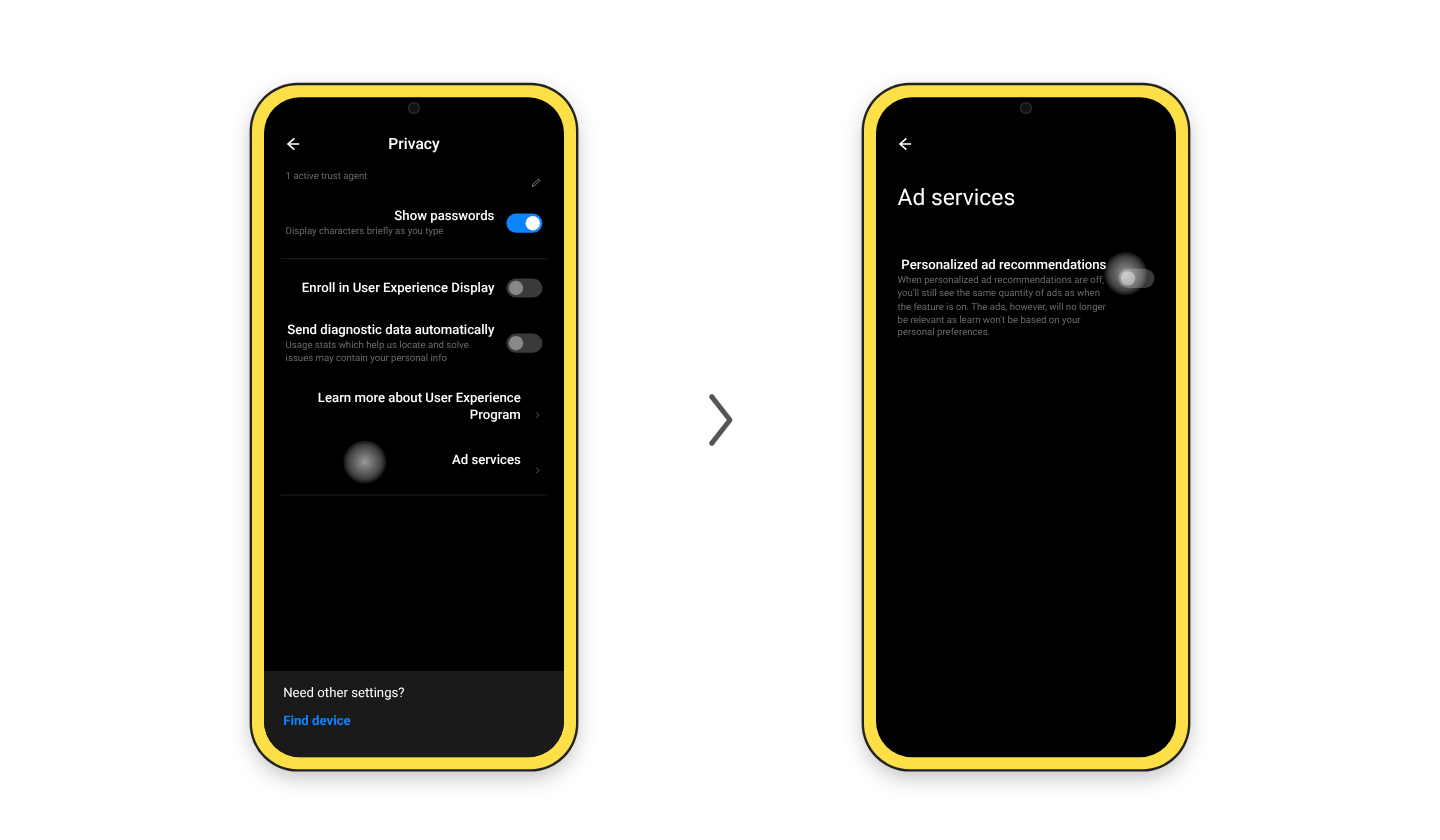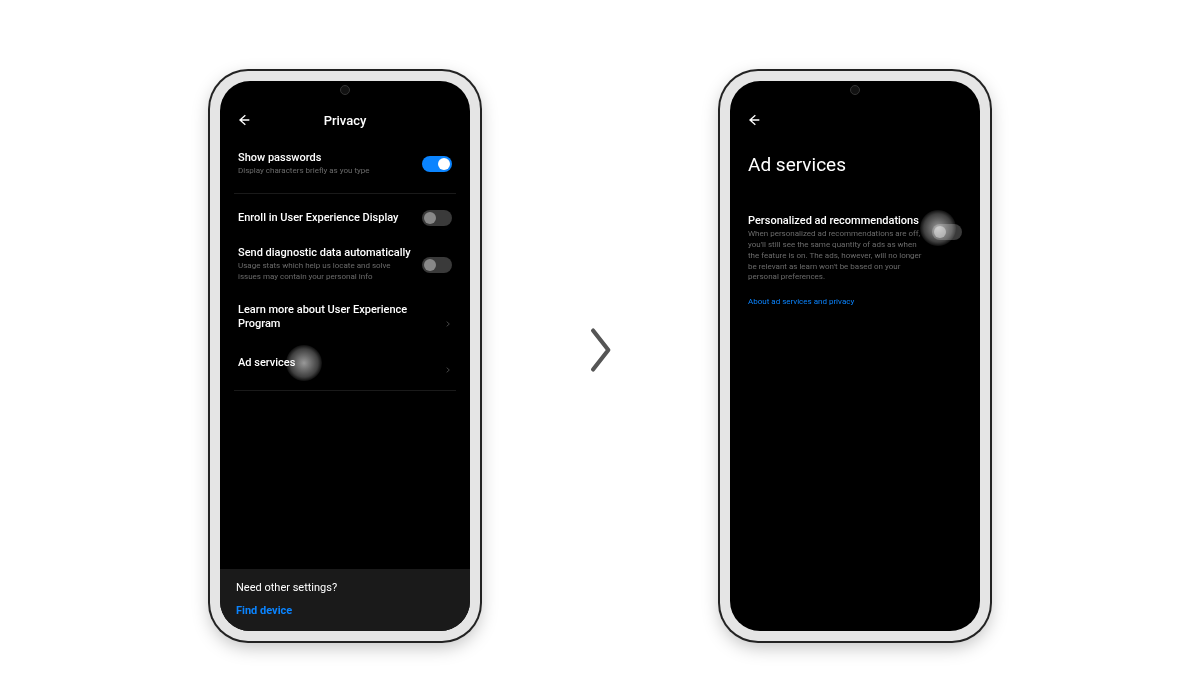--- a/index.html
+++ b/index.html
@@ -10,21 +10,21 @@
     font-family: -apple-system, 'Segoe UI', Roboto, Helvetica, Arial, sans-serif;
     display: flex;
     align-items: center;
     justify-content: center;
     gap: 100px;
     position: relative;
   }
   .phone {
     width: 270px;
     height: 570px;
-    background: #e5e5e5;
+    background: #fde047;
     border-radius: 38px;
     padding: 10px;
     box-shadow: 0 0 0 2px #222, 0 6px 18px rgba(0,0,0,0.25);
     position: relative;
     margin-top: 12px;
   }
   .phone::before {
     content: "";
     position: absolute;
     top: 14px;
@@ -80,20 +80,21 @@
     align-items: center;
     gap: 10px;
     position: relative;
   }
   .item-text { flex: 1; }
   .item-title {
     font-size: 11px;
     font-weight: 500;
     color: #fff;
     line-height: 1.3;
+    text-align: right;
   }
   .item-desc {
     font-size: 8px;
     color: #6b6b6b;
     line-height: 1.35;
     margin-top: 1px;
   }
   .toggle {
     width: 30px;
     height: 16px;
@@ -129,21 +130,21 @@
   }
   .chevron svg { width: 8px; height: 8px; stroke: #666; stroke-width: 2; fill: none; }
   .pencil {
     width: 10px; height: 10px; flex-shrink: 0;
   }
   .pencil svg { width: 10px; height: 10px; stroke: #aaa; stroke-width: 1.5; fill: none; }
   .footer-panel {
     position: absolute;
     left: 0; right: 0; bottom: 0;
     background: #1a1a1a;
-    padding: 12px 16px 14px 16px;
+    padding: 12px 16px 24px 16px;
     border-top-left-radius: 0;
     border-top-right-radius: 0;
   }
   .footer-title {
     font-size: 11px;
     color: #fff;
     margin-bottom: 10px;
   }
   .footer-link {
     font-size: 11px;
@@ -178,20 +179,30 @@
 
       <div class="heading-row">
         <div class="back-arrow">
           <svg viewBox="0 0 24 24">
               <path d="M14 5 L6 12 L14 19 M6 12 L20 12"></path>
             </svg>
         </div>
         <div class="title">Privacy</div>
       </div>
 
+      <div class="item" style="padding-top:0;">
+        <div class="item-text">
+          <div class="item-desc">1 active trust agent</div>
+        </div>
+        <div class="pencil">
+          <svg viewBox="0 0 24 24">
+              <path d="M4 20 L8 19 L19 8 L16 5 L5 16 Z"></path>
+            </svg>
+        </div>
+      </div>
 
       <div class="item">
         <div class="item-text">
           <div class="item-title">Show passwords</div>
           <div class="item-desc">Display characters briefly as you type</div>
         </div>
         <div class="toggle on">
             <div class="knob"></div>
           </div>
       </div>
@@ -276,16 +287,15 @@
         <div class="item-text">
           <div class="item-title">Personalized ad recommendations</div>
           <div class="item-desc">When personalized ad recommendations are off, you'll still see the same quantity of ads as when the feature is on. The ads, however, will no longer be relevant as learn won't be based on your personal preferences.</div>
         </div>
         <div class="toggle off" style="margin-top:10px;">
             <div class="knob"></div>
           </div>
         <div class="touch-ripple" style="left:calc(100% - 28px); top:24px;"></div>
       </div>
 
-      <div class="link-text">About ad services and privacy</div>
     </div>
   </div>
 </div>
 
 </body></html>

